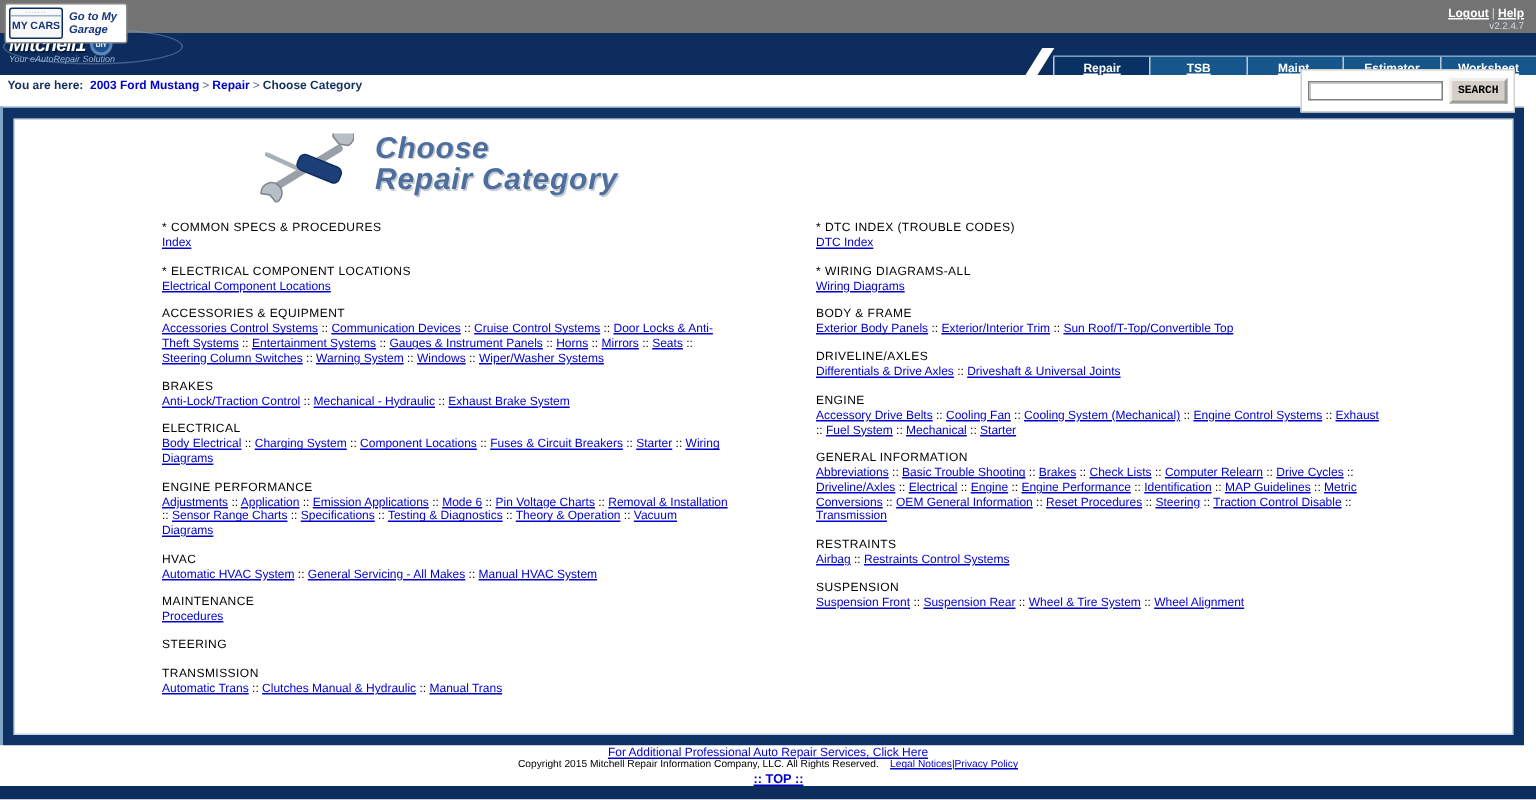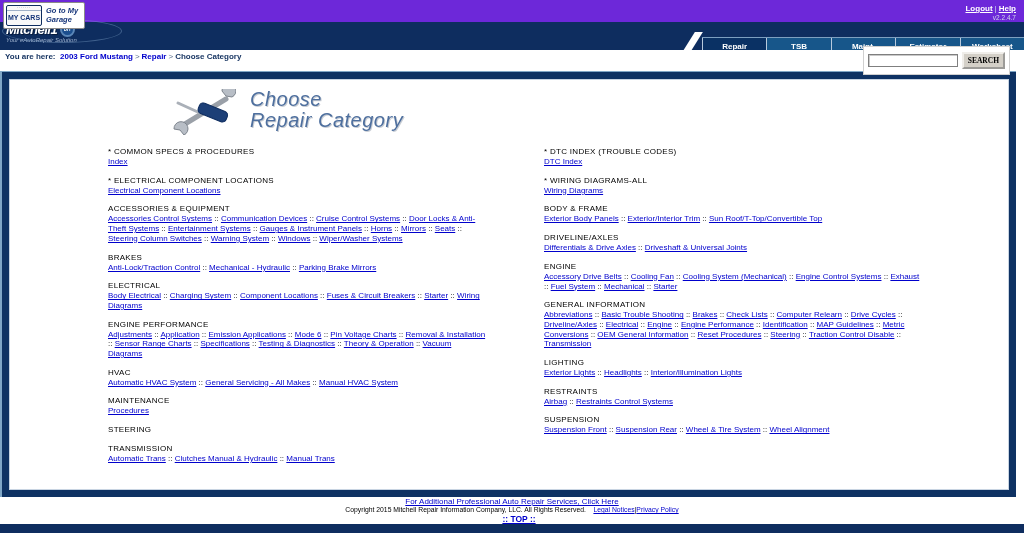--- a/index.html
+++ b/index.html
@@ -1,21 +1,21 @@
 <!DOCTYPE html>
 <html><head>
 <meta charset="utf-8">
 <style>
   * { margin:0; padding:0; box-sizing:border-box; }
   html,body { width:1024px; height:533px; }
   body { font-family:"Liberation Sans", sans-serif; background:#ffffff; }
   .page { position:relative; width:1024px; height:533px; overflow:hidden; background:#ffffff; }
 
   
-  .topbar { position:relative; height:22px; background:#6d28d9; }
+  .topbar { position:relative; height:22px; background:#737373; }
   .logobar { position:relative; height:28px; background:#0e2d5f; }
 
   .garage-btn { position:absolute; left:3px; top:2px; z-index:6; display:flex; align-items:center;
     background:#ffffff; border:1px solid #8a8a8a; border-radius:2px; padding:2px 4px 2px 2px; cursor:pointer; }
   .plate { width:36px; height:21px; border:1px solid #0e2d5f; border-radius:2px; background:#f8f8f8; text-align:center; }
   .plate-strip { height:5px; border-bottom:1px solid #9fb0c8; font-size:3px; color:#0e2d5f; line-height:5px; overflow:hidden; letter-spacing:1px; }
   .plate-text { font-size:7px; font-weight:bold; color:#16357a; line-height:14px; letter-spacing:0; }
   .garage-label { margin-left:4px; font-size:7.5px; font-weight:bold; font-style:italic; color:#16357a; line-height:8.5px; width:34px; }
 
   .top-right { position:absolute; right:8px; top:4px; text-align:right; z-index:6; }
@@ -48,30 +48,30 @@
     color:#13315f; font-weight:bold; }
   .breadcrumb-row a { color:#0000cc; cursor:pointer; }
   .crumb-sep { color:#5a6f8d; font-weight:normal; padding:0 2px; }
 
   
   .search-panel { position:absolute; top:46px; right:14px; z-index:7; background:#ffffff; border:1px solid #d0d0d0;
     padding:5px 4px; display:flex; align-items:center; }
   .search-input { width:90px; height:13px; border:1px solid #7f7f7f; box-shadow:inset 1px 1px 0 #c9c9c9;
     font-size:8px; padding:0 2px; outline:none; }
   .search-btn { margin-left:4px; height:17px; background:#d4d0c8; border:2px outset #f0eeea; font-size:7.5px;
-    font-weight:bold; color:#000; padding:0 4px; cursor:pointer; font-family:Liberation Serif, serif; }
+    font-weight:bold; color:#000; padding:0 4px; cursor:pointer; font-family:Liberation Mono, monospace; }
 
   
   .content-outer { position:absolute; left:0; top:71px; right:8px; height:426px;
     border-left:2px solid #7fa6c6; border-top:1px solid #7fa6c6; }
   .content-box { width:100%; height:100%; border:7px solid #0e3263; background:#ffffff;
     box-shadow:inset 0 0 0 1px #c8d4e2; overflow:hidden; }
 
   .title-row { display:flex; align-items:flex-start; margin:10px 0 0 161px; height:48px; }
-  .title-text { margin-left:14px; font-size:20px; line-height:21px; font-weight:normal; font-style:italic;
+  .title-text { margin-left:14px; font-size:20px; line-height:21px; font-weight:bold; font-style:italic;
     color:#4e6f9e; text-shadow:1px 1px 0 rgba(30,50,80,.25); letter-spacing:.5px; }
 
   .columns { display:flex; margin:10px 0 0 99px; }
   .col { width:378px; }
   .col.right { margin-left:58px; }
 
   .section { margin-bottom:9px; }
   .cat-heading { font-size:8px; font-weight:normal; color:#000; letter-spacing:.3px; line-height:10px; }
   .cat-links { font-size:8px; line-height:9.7px; color:#000; }
   .cat-links a { color:#0000cc; text-decoration:underline; cursor:pointer; }
@@ -167,21 +167,21 @@
             <div class="section">
               <div class="cat-heading">* ELECTRICAL COMPONENT LOCATIONS</div>
               <div class="cat-links"><a>Electrical Component Locations</a></div>
             </div>
             <div class="section">
               <div class="cat-heading">ACCESSORIES &amp; EQUIPMENT</div>
               <div class="cat-links"><a>Accessories Control Systems</a><span class="sep"> :: </span><a>Communication Devices</a><span class="sep"> :: </span><a>Cruise Control Systems</a><span class="sep"> :: </span><a>Door Locks &amp; Anti-Theft Systems</a><span class="sep"> :: </span><a>Entertainment Systems</a><span class="sep"> :: </span><a>Gauges &amp; Instrument Panels</a><span class="sep"> :: </span><a>Horns</a><span class="sep"> :: </span><a>Mirrors</a><span class="sep"> :: </span><a>Seats</a><span class="sep"> :: </span><a>Steering Column Switches</a><span class="sep"> :: </span><a>Warning System</a><span class="sep"> :: </span><a>Windows</a><span class="sep"> :: </span><a>Wiper/Washer Systems</a></div>
             </div>
             <div class="section">
               <div class="cat-heading">BRAKES</div>
-              <div class="cat-links"><a>Anti-Lock/Traction Control</a><span class="sep"> :: </span><a>Mechanical - Hydraulic</a><span class="sep"> :: </span><a>Parking Brake Mirrors</a></div>
+              <div class="cat-links"><a>Anti-Lock/Traction Control</a><span class="sep"> :: </span><a>Mechanical - Hydraulic</a><span class="sep"> :: </span><a>Exhaust Brake System</a></div>
             </div>
             <div class="section">
               <div class="cat-heading">ELECTRICAL</div>
               <div class="cat-links"><a>Body Electrical</a><span class="sep"> :: </span><a>Charging System</a><span class="sep"> :: </span><a>Component Locations</a><span class="sep"> :: </span><a>Fuses &amp; Circuit Breakers</a><span class="sep"> :: </span><a>Starter</a><span class="sep"> :: </span><a>Wiring Diagrams</a></div>
             </div>
             <div class="section">
               <div class="cat-heading">ENGINE PERFORMANCE</div>
               <div class="cat-links"><a>Adjustments</a><span class="sep"> :: </span><a>Application</a><span class="sep"> :: </span><a>Emission Applications</a><span class="sep"> :: </span><a>Mode 6</a><span class="sep"> :: </span><a>Pin Voltage Charts</a><span class="sep"> :: </span><a>Removal &amp; Installation</a><span class="sep"> :: </span><a>Sensor Range Charts</a><span class="sep"> :: </span><a>Specifications</a><span class="sep"> :: </span><a>Testing &amp; Diagnostics</a><span class="sep"> :: </span><a>Theory &amp; Operation</a><span class="sep"> :: </span><a>Vacuum Diagrams</a></div>
             </div>
             <div class="section">
@@ -217,24 +217,20 @@
               <div class="cat-heading">DRIVELINE/AXLES</div>
               <div class="cat-links"><a>Differentials &amp; Drive Axles</a><span class="sep"> :: </span><a>Driveshaft &amp; Universal Joints</a></div>
             </div>
             <div class="section">
               <div class="cat-heading">ENGINE</div>
               <div class="cat-links"><a>Accessory Drive Belts</a><span class="sep"> :: </span><a>Cooling Fan</a><span class="sep"> :: </span><a>Cooling System (Mechanical)</a><span class="sep"> :: </span><a>Engine Control Systems</a><span class="sep"> :: </span><a>Exhaust</a><span class="sep"> :: </span><a>Fuel System</a><span class="sep"> :: </span><a>Mechanical</a><span class="sep"> :: </span><a>Starter</a></div>
             </div>
             <div class="section">
               <div class="cat-heading">GENERAL INFORMATION</div>
               <div class="cat-links"><a>Abbreviations</a><span class="sep"> :: </span><a>Basic Trouble Shooting</a><span class="sep"> :: </span><a>Brakes</a><span class="sep"> :: </span><a>Check Lists</a><span class="sep"> :: </span><a>Computer Relearn</a><span class="sep"> :: </span><a>Drive Cycles</a><span class="sep"> :: </span><a>Driveline/Axles</a><span class="sep"> :: </span><a>Electrical</a><span class="sep"> :: </span><a>Engine</a><span class="sep"> :: </span><a>Engine Performance</a><span class="sep"> :: </span><a>Identification</a><span class="sep"> :: </span><a>MAP Guidelines</a><span class="sep"> :: </span><a>Metric Conversions</a><span class="sep"> :: </span><a>OEM General Information</a><span class="sep"> :: </span><a>Reset Procedures</a><span class="sep"> :: </span><a>Steering</a><span class="sep"> :: </span><a>Traction Control Disable</a><span class="sep"> :: </span><a>Transmission</a></div>
-            </div>
-            <div class="section">
-              <div class="cat-heading">LIGHTING</div>
-              <div class="cat-links"><a>Exterior Lights</a><span class="sep"> :: </span><a>Headlights</a><span class="sep"> :: </span><a>Interior/Illumination Lights</a></div>
             </div>
             <div class="section">
               <div class="cat-heading">RESTRAINTS</div>
               <div class="cat-links"><a>Airbag</a><span class="sep"> :: </span><a>Restraints Control Systems</a></div>
             </div>
             <div class="section">
               <div class="cat-heading">SUSPENSION</div>
               <div class="cat-links"><a>Suspension Front</a><span class="sep"> :: </span><a>Suspension Rear</a><span class="sep"> :: </span><a>Wheel &amp; Tire System</a><span class="sep"> :: </span><a>Wheel Alignment</a></div>
             </div>
           </div>

